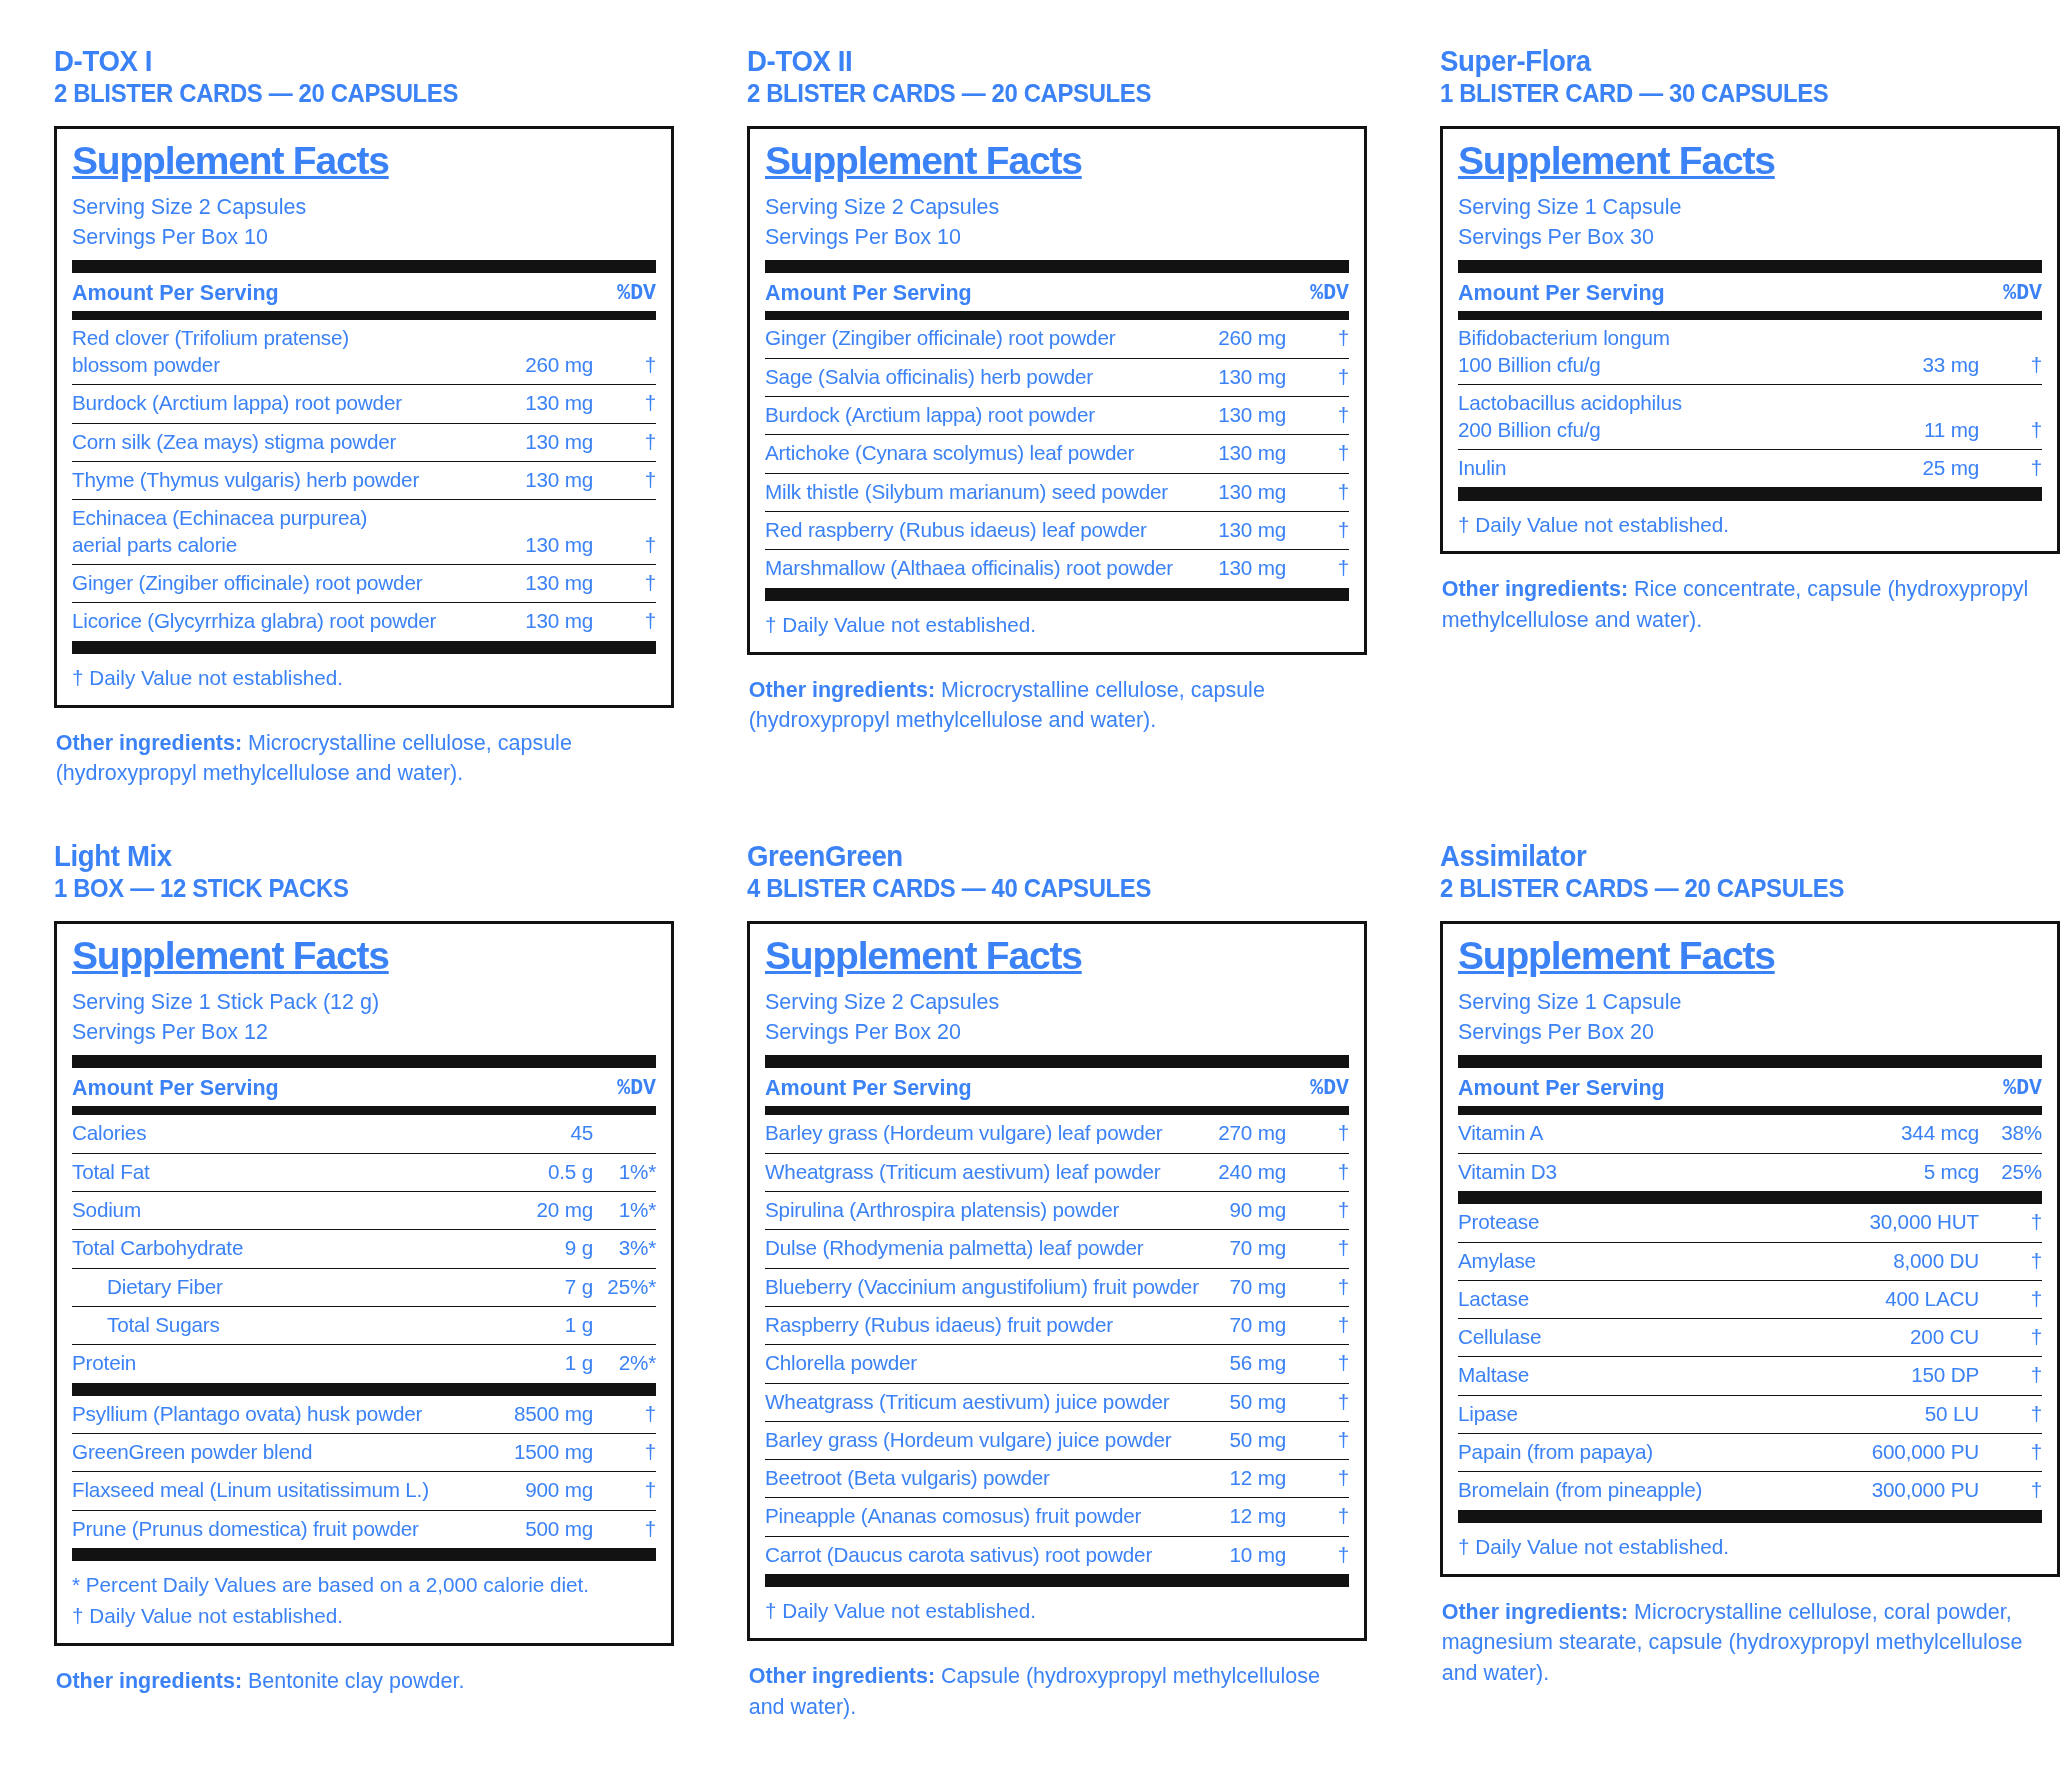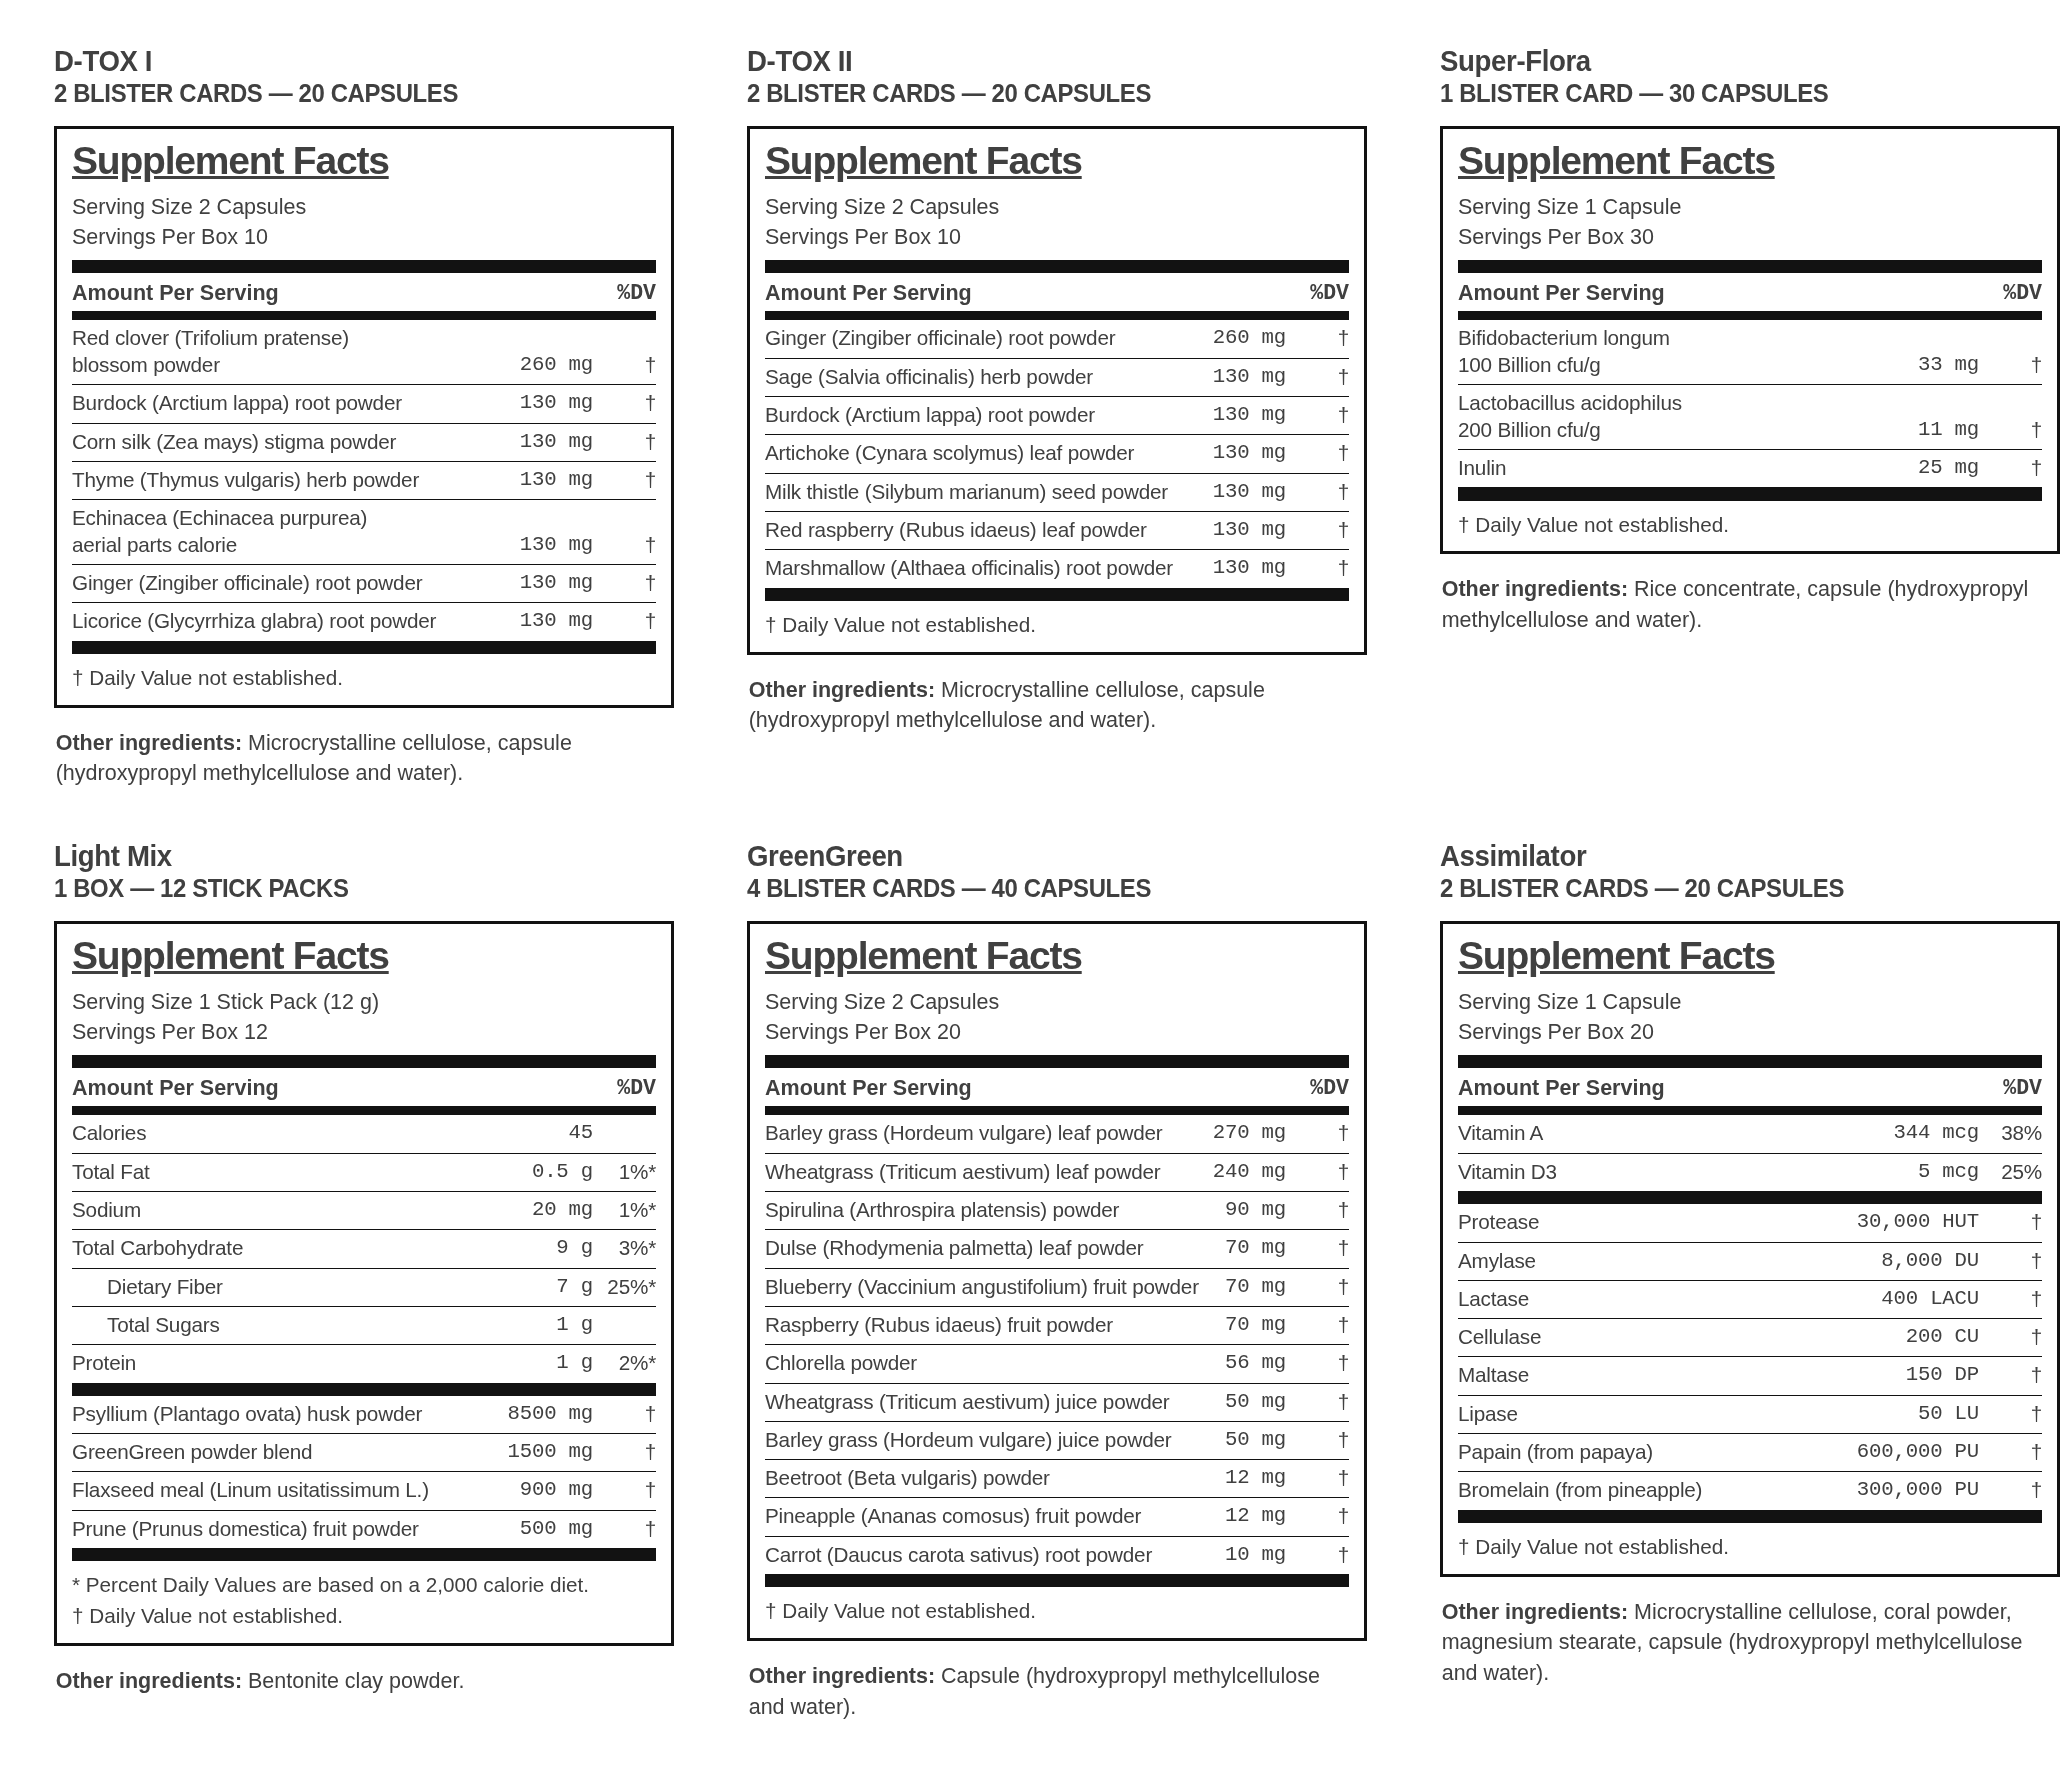--- a/index.html
+++ b/index.html
@@ -1,17 +1,17 @@
 <!DOCTYPE html>
 <html style="font-size:13.2px"><head>
 <meta charset="utf-8">
 <style>
   html,body{margin:0;padding:0;background:#ffffff;}
   .page{
-    width:2067px;height:1766px;background:#ffffff;color:#404040;
+    width:2067px;height:1766px;background:#ffffff;color:#3b82f6;
     font-family:"Liberation Sans", sans-serif;position:relative;overflow:hidden;
   }
   .grid{
     position:absolute;left:54px;top:43px;
     display:grid;grid-template-columns:620px 620px 620px;column-gap:73px;
     grid-template-rows:795px auto;align-items:start;
   }
   .panel{display:block;}
   .titleblock{transform:scaleX(.92);transform-origin:left top;margin-bottom:16.5px;}
   .product-name{font-size:30px;font-weight:700;letter-spacing:-0.4px;line-height:1.18;margin:0;}
@@ -21,21 +21,21 @@
   .serving{font-size:21.5px;line-height:1.4;margin-bottom:8.3px;}
   .bar{background:#121212;}
   .bar.thick{height:13.2px;}
   .bar.med{height:9px;}
   .hdr{display:flex;align-items:flex-start;font-weight:700;font-size:21.5px;padding:7.4px 0 5.8px 0;}
   .hdr .dvh{margin-left:auto;font-family:Liberation Mono, monospace;}
   .rows{display:block;}
   .row{display:flex;align-items:flex-end;font-size:20.7px;letter-spacing:-0.2px;line-height:1.28;padding:5px 0 5.8px 0;}
   .row + .row{border-top:1.7px solid #121212;}
   .row .nm{flex:1 1 auto;padding-right:6.6px;}
-  .row .amt{white-space:nowrap;text-align:left;font-family:Liberation Mono, monospace;}
+  .row .amt{white-space:nowrap;text-align:left;}
   .row .dv{flex:0 0 63px;text-align:right;white-space:nowrap;}
   .row.ind1 .nm{padding-left:35px;}
   .row.ind2 .nm{padding-left:69px;}
   .footnotes{padding-top:8.3px;font-size:20.7px;line-height:1.42;}
   .fn{padding:0.8px 0;}
   .other{margin:20px 1.7px 0 1.7px;font-size:21.5px;line-height:1.42;max-width:595px;}
   .other b{font-weight:700;}
 </style>
 </head>
 <body>

